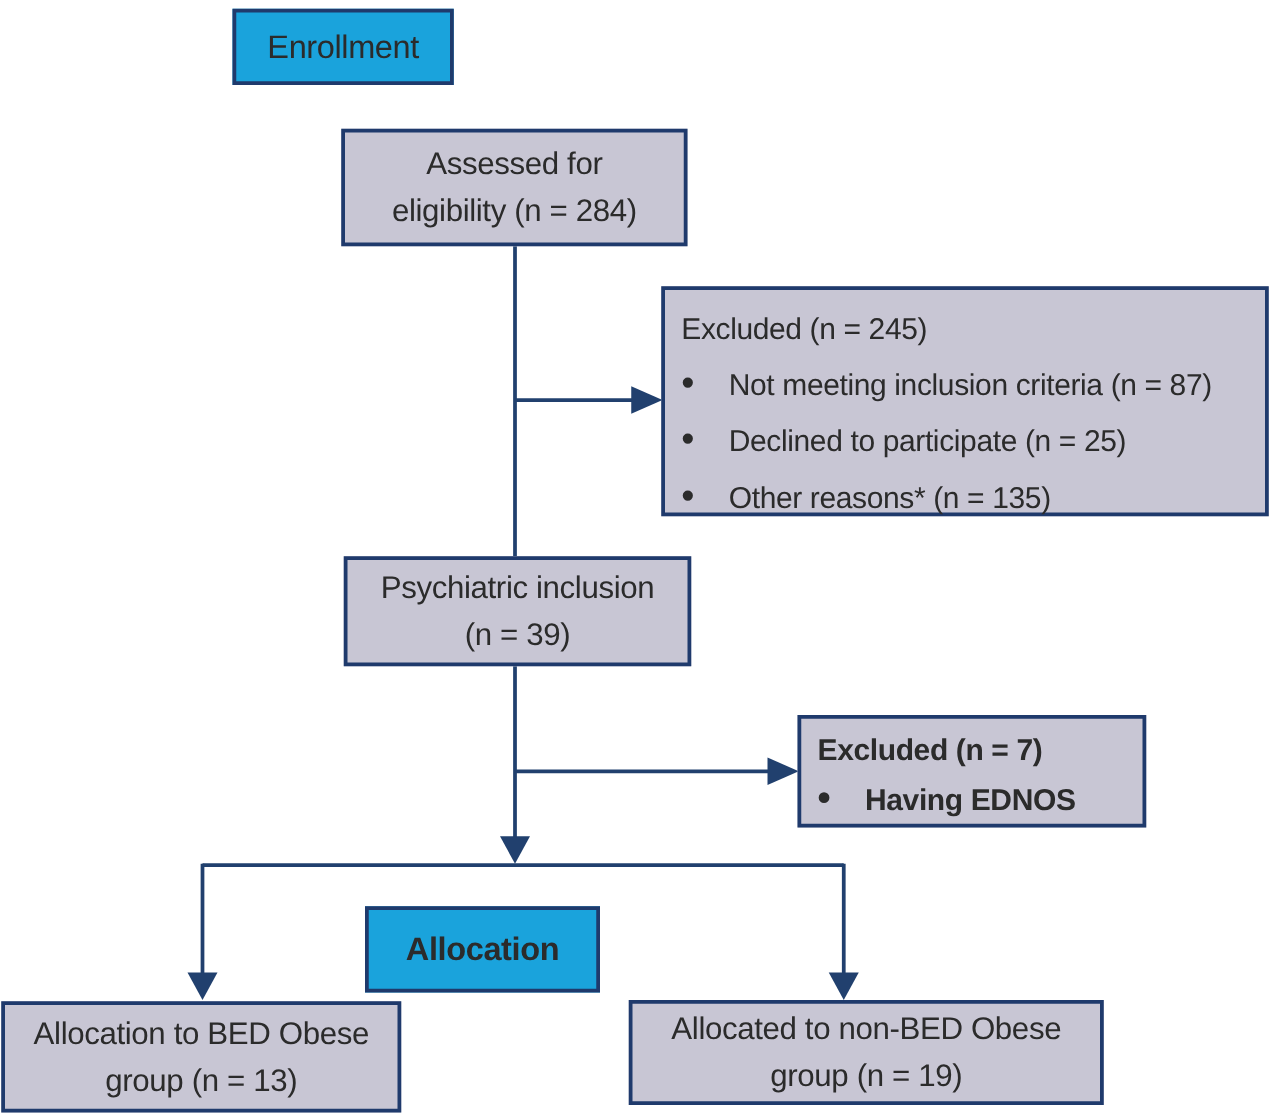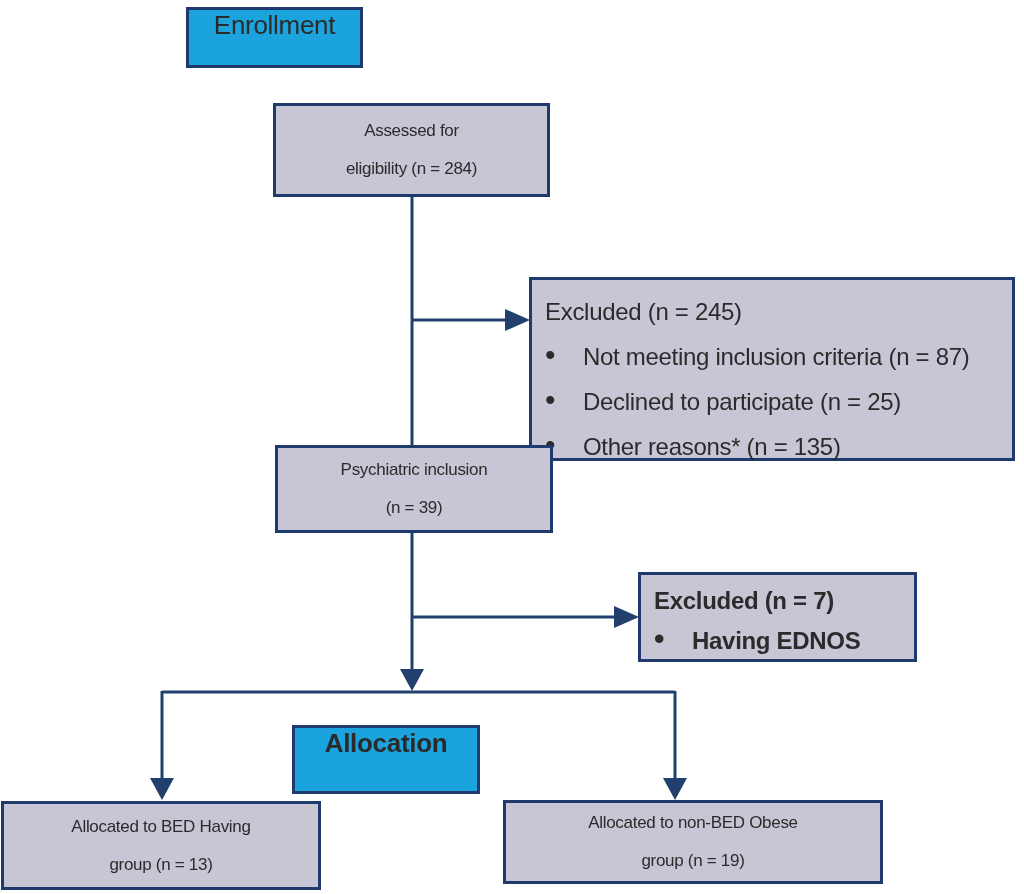--- a/index.html
+++ b/index.html
@@ -43,27 +43,27 @@
     background: var(--accent_cyan, #1aa3dc);
     border: 3px solid var(--box_border, #1f3a6c);
     z-index: 2;
   }
   .center-text {
     display: flex;
     flex-direction: column;
     justify-content: center;
     align-items: center;
     text-align: center;
-    font-size: 17px;
+    font-size: 25px;
     line-height: 38px;
   }
   .stage-label {
     display: flex;
     justify-content: center;
-    align-items: flex-start;
+    align-items: center;
     font-size: 26px;
   }
   .left-text {
     font-size: 24px;
     padding-left: 13px;
     padding-right: 4px;
   }
   #excluded-screening.left-text {
     padding-top: 10px;
     line-height: 43px;
@@ -106,21 +106,21 @@
 
   <div class="node cyan-box stage-label" style="left:186px; top:7px; width:177px; height:61px;">
     <span>Enrollment</span>
   </div>
 
   <div class="node gray-box center-text" style="left:273px; top:103px; width:277px; height:94px;">
     <div>Assessed for</div>
     <div>eligibility (n = 284)</div>
   </div>
 
-  <div class="node gray-box left-text" id="excluded-screening" style="left:529px; top:229px; width:486px; height:184px;margin-top:48px;">
+  <div class="node gray-box left-text" id="excluded-screening" style="left:529px; top:229px; width:486px; height:184px;">
     <div>Excluded (n = 245)</div>
     <div class="bullet-line">
       <span class="bullet">•</span>
       <span>Not meeting inclusion criteria (n = 87)</span>
     </div>
     <div class="bullet-line">
       <span class="bullet">•</span>
       <span>Declined to participate (n = 25)</span>
     </div>
     <div class="bullet-line">
@@ -136,21 +136,21 @@
 
   <div class="node gray-box left-text" id="excluded-interview" style="left:638px; top:572px; width:279px; height:90px;font-weight:bold;">
     <div>Excluded (n = 7)</div>
     <div class="bullet-line">
       <span class="bullet">•</span>
       <span>Having EDNOS</span>
     </div>
   </div>
 
   <div class="node gray-box center-text" style="left:1px; top:801px; width:320px; height:89px;">
-    <div>Allocated to BED Having</div>
+    <div>Allocation to BED Obese</div>
     <div>group (n = 13)</div>
   </div>
 
   <div class="node gray-box center-text" style="left:503px; top:800px; width:380px; height:84px;">
     <div>Allocated to non-BED Obese</div>
     <div>group (n = 19)</div>
   </div>
 
   <div class="node cyan-box stage-label" style="left:292px; top:725px; width:188px; height:69px;font-weight:bold;">
     <span>Allocation</span>

